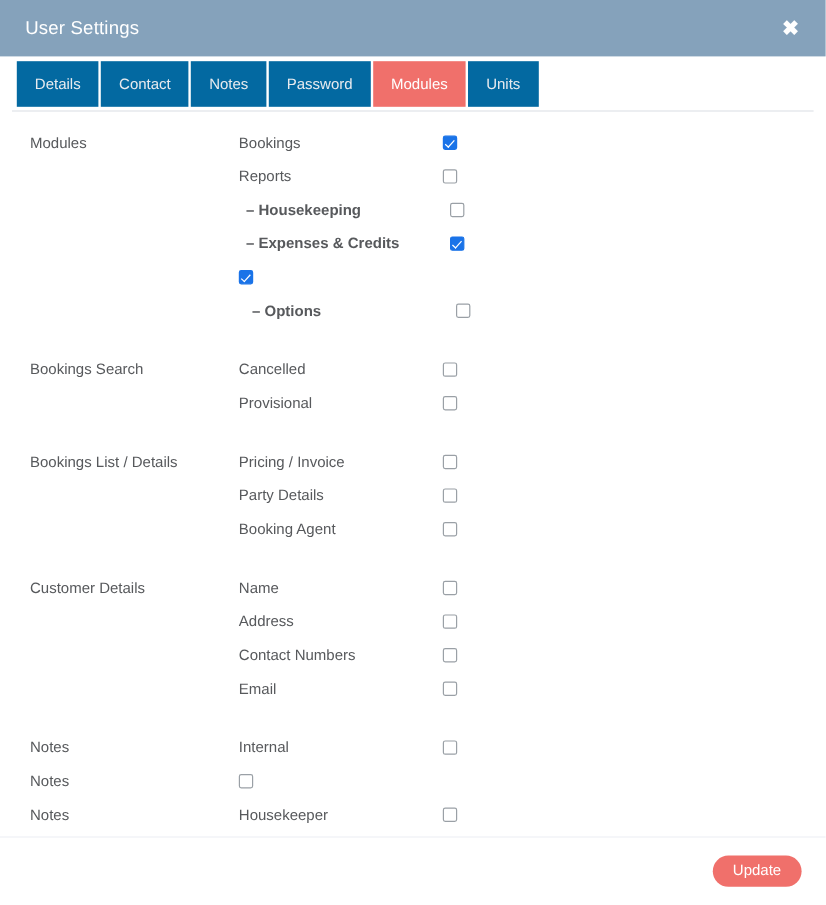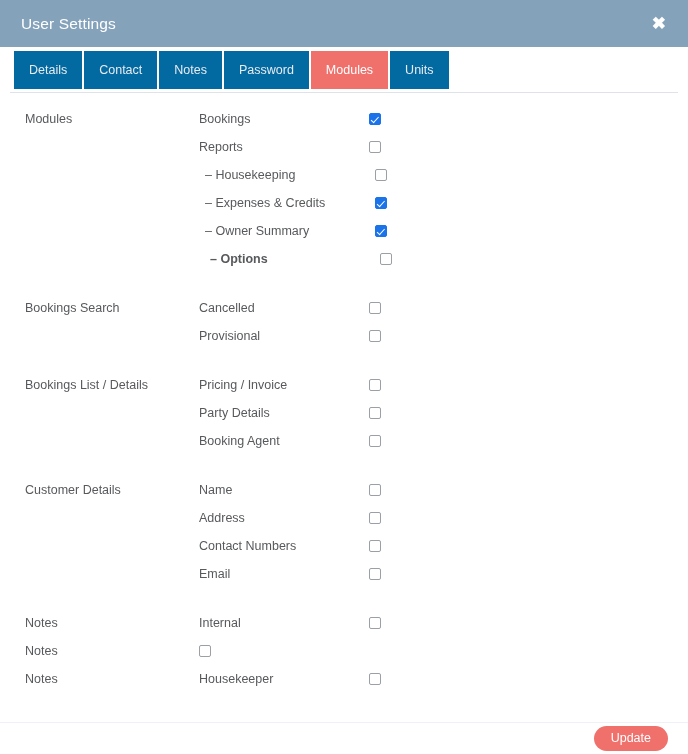--- a/index.html
+++ b/index.html
@@ -115,20 +115,21 @@
     white-space: nowrap;
   }
   .row-item {
     width: 170px;
     font-size: 12.5px;
     color: #57595c;
     white-space: nowrap;
   }
   .row-item.sub {
     padding-left: 6px;
+    font-weight: bold;
   }
   .row-item.sub2 {
     padding-left: 11px;
     font-weight: bold;
   }
   .group-gap {
     height: 21px;
   }
 
   .cb {
@@ -155,21 +156,21 @@
     width: 3px;
     height: 6.5px;
     border: solid #ffffff;
     border-width: 0 1.7px 1.7px 0;
     transform: rotate(42deg);
   }
 
   
   .dialog-footer {
     flex: 0 0 auto;
-    height: 32px;
+    height: 57px;
     border-top: 1px solid #eef1f5;
     display: flex;
     align-items: center;
     justify-content: flex-end;
     padding-right: 20px;
     box-sizing: border-box;
   }
   .update-btn {
     background: #f0706b;
     color: #ffffff;
@@ -218,21 +219,20 @@
           <div class="row-item sub">– Housekeeping</div>
           <div class="cb"></div>
         </div>
         <div class="row">
           <div class="row-label"></div>
           <div class="row-item sub">– Expenses &amp; Credits</div>
           <div class="cb checked"></div>
         </div>
         <div class="row">
           <div class="row-label"></div>
-          <div class="row-item sub">– Owner Summary</div>
           <div class="cb checked"></div>
         </div>
         <div class="row">
           <div class="row-label"></div>
           <div class="row-item sub2">– Options</div>
           <div class="cb"></div>
         </div>
       </div>
       <div class="group-gap"></div>
       <div class="group">

